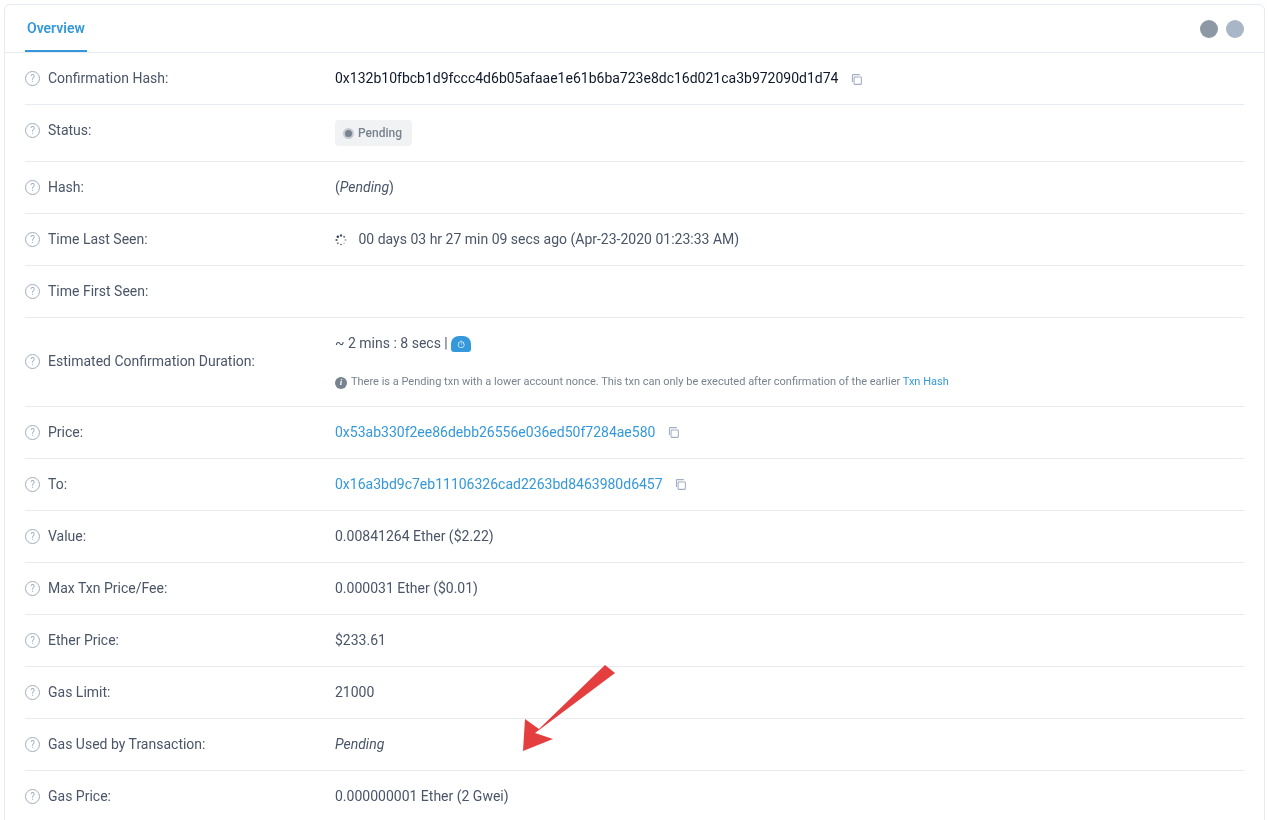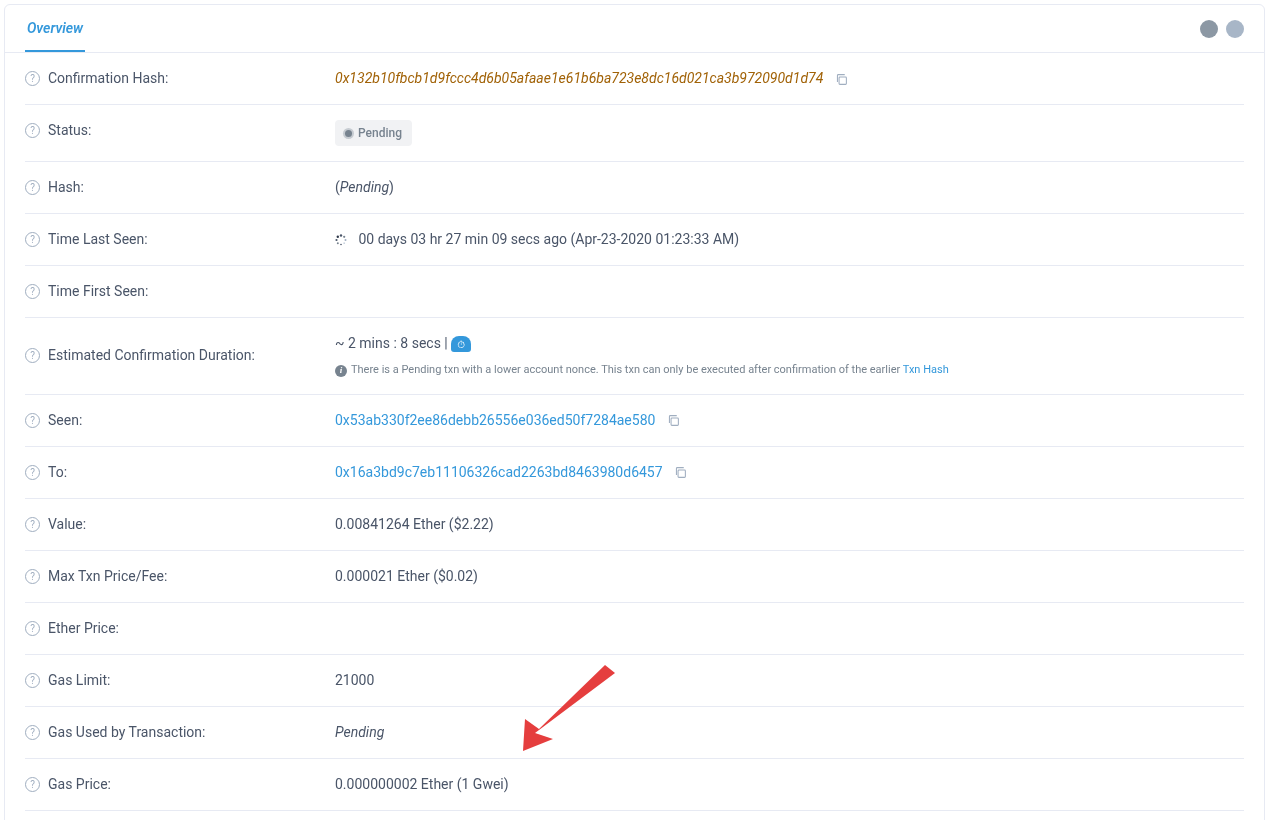--- a/index.html
+++ b/index.html
@@ -28,21 +28,20 @@
   }
   .tabs { display: flex; height: 100%; }
   .tab {
     display: flex;
     align-items: center;
     color: #3498db;
     font-weight: 600;
     border-bottom: 2px solid #3498db;
     padding: 0 2px;
     height: 100%;
-    font-style: italic;
   }
   .header-dots { display: flex; gap: 8px; align-items: center; }
   .dot { width: 18px; height: 18px; border-radius: 50%; }
   .dot.blank { background: transparent; }
   .dot.gray { background: #8c98a4; }
   .dot.light { background: #a8b6c7; }
   .card-body { padding: 0 20px; position: relative; }
   .row {
     display: flex;
     padding: 15px 0;
@@ -64,21 +63,21 @@
     align-items: center;
     justify-content: center;
     width: 15px; height: 15px;
     border: 1px solid #a0aec0;
     border-radius: 50%;
     font-size: 10px;
     color: #a0aec0;
     margin-right: 8px;
     flex-shrink: 0;
   }
-  .mono-italic { font-style: italic; color: #a16207; }
+  .mono-italic { color: #0f172a; }
   .copy-icon {
     display: inline-block;
     margin-left: 8px;
     color: #a0aec0;
     cursor: pointer;
     vertical-align: middle;
   }
   .copy-icon svg { width: 13px; height: 13px; display:block; }
   .badge-pending {
     display: inline-flex;
@@ -91,21 +90,21 @@
     font-weight: 500;
   }
   .badge-pending .dot-dark {
     width: 7px; height: 7px; border-radius: 50%;
     background: #77838f; margin-right: 6px;
     display: inline-block;
     box-shadow: 0 0 0 2px #c6cbd1;
   }
   .italic-paren { font-style: italic; }
   .link { color: #3498db; cursor: pointer; }
-  .small-note { font-size: 11px; color: #77838f; margin-top: 8px; }
+  .small-note { font-size: 11px; color: #77838f; margin-top: 20px; }
   .info-icon {
     display: inline-flex; align-items:center; justify-content:center;
     width: 12px; height: 12px; border-radius:50%;
     background: #77838f; color:#fff; font-size:9px; font-weight:bold;
     margin-right:4px; font-style: italic; font-family: serif;
   }
   .gauge-icon {
     display:inline-flex; align-items:center; justify-content:center;
     width:20px; height:16px; background:#3498db; border-radius:8px 8px 3px 3px;
     vertical-align: middle;
@@ -212,21 +211,21 @@
         </div>
       <div class="value-col">
         <span>~ 2 mins : 8 secs | </span><span class="gauge-icon"></span>
         <div class="small-note"><span class="info-icon">i</span><span>There is a Pending txn with a lower account nonce. This txn can only be executed after confirmation of the earlier </span><span class="link">Txn Hash</span></div>
       </div>
     </div>
 
     <div class="row">
       <div class="label-col">
           <span class="help-icon">?</span>
-          <span>Seen:</span>
+          <span>Price:</span>
         </div>
       <div class="value-col">
         <span class="link">0x53ab330f2ee86debb26556e036ed50f7284ae580</span>
         <span class="copy-icon"><svg viewBox="0 0 16 16" fill="none" stroke="currentColor" stroke-width="1.3">
               <rect x="5" y="5" width="9" height="9" rx="1"></rect>
               <path d="M3 11V3a1 1 0 0 1 1-1h8"></path>
             </svg></span>
       </div>
     </div>
 
@@ -250,28 +249,29 @@
           <span>Value:</span>
         </div>
       <div class="value-col"><span>0.00841264 Ether ($2.22)</span></div>
     </div>
 
     <div class="row">
       <div class="label-col">
           <span class="help-icon">?</span>
           <span>Max Txn Price/Fee:</span>
         </div>
-      <div class="value-col"><span>0.000021 Ether ($0.02)</span></div>
+      <div class="value-col"><span>0.000031 Ether ($0.01)</span></div>
     </div>
 
     <div class="row">
       <div class="label-col">
           <span class="help-icon">?</span>
           <span>Ether Price:</span>
         </div>
+      <div class="value-col"><span>$233.61</span></div>
     </div>
 
     <div class="row">
       <div class="label-col">
           <span class="help-icon">?</span>
           <span>Gas Limit:</span>
         </div>
       <div class="value-col"><span>21000</span></div>
     </div>
 
@@ -281,21 +281,21 @@
           <span>Gas Used by Transaction:</span>
         </div>
       <div class="value-col"><span class="italic-paren">Pending</span></div>
     </div>
 
     <div class="row">
       <div class="label-col">
           <span class="help-icon">?</span>
           <span>Gas Price:</span>
         </div>
-      <div class="value-col"><span>0.000000002 Ether (1 Gwei)</span></div>
+      <div class="value-col"><span>0.000000001 Ether (2 Gwei)</span></div>
     </div>
 
     <div class="row">
       
       
     </div>
 
     <svg class="arrow" viewBox="0 0 120 90">
       <path d="M 110 8 L 30 68 L 48 74 L 18 86 L 20 54 L 34 64 L 100 0 Z" fill="#e53e3e"></path>
     </svg>

